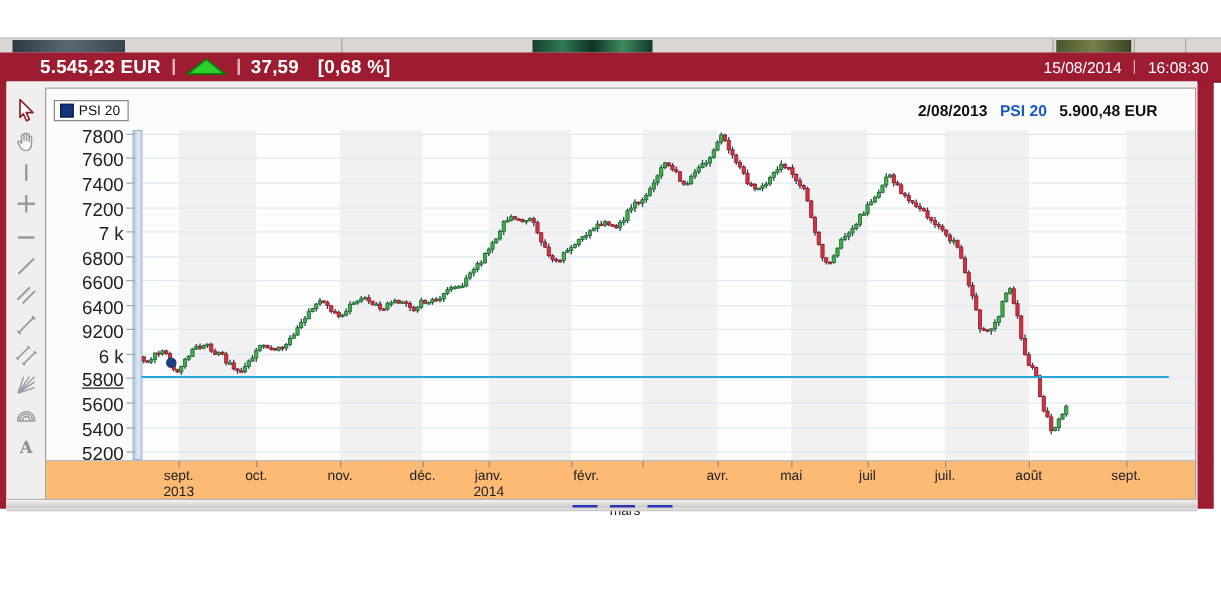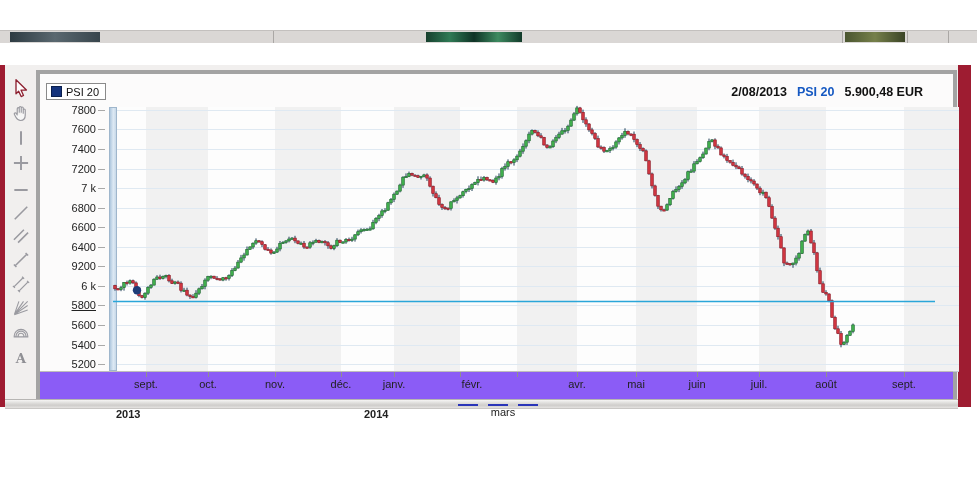--- a/index.html
+++ b/index.html
@@ -19,39 +19,39 @@
   .tb-right .tb-sep{height:11px;width:1px;}
   
   .side-border{position:absolute;top:65px;width:5px;height:342px;background:#9e1c31;}
   .side-border.right{width:13px;}
   .main-bg{position:absolute;left:5px;top:65px;width:953px;height:334px;background:#f1efee;}
   
   .toolbar{position:absolute;left:5px;top:68px;width:31px;height:330px;}
   .tool{position:absolute;left:3px;width:25px;height:23px;display:flex;align-items:center;justify-content:center;cursor:pointer;}
   .tool svg{display:block;}
   
-  .panel{position:absolute;left:36px;top:70px;width:921px;height:329px;background:#fcfbfb;border:4px solid #a3a3a3;box-sizing:border-box;}
+  .panel{position:absolute;left:36px;top:70px;width:921px;height:329px;background:#fcfbfb;border:1px solid #a3a3a3;box-sizing:border-box;}
   .legend{position:absolute;left:6px;top:9px;height:15px;padding:0 6px 0 4px;background:#fff;border:1px solid #8a8a8a;
           display:flex;align-items:center;gap:4px;font-size:11px;color:#111;}
   .legend-swatch{width:9px;height:9px;background:#14337c;border:1px solid #0a1f4e;}
   .tooltip{position:absolute;top:11px;right:30px;font-size:12.5px;font-weight:bold;color:#111;display:flex;gap:10px;}
   .tooltip .sym{color:#1659c2;}
   
   .plot{position:absolute;left:77px;top:33px;width:842px;height:264px;background:#fdfdfd;border-bottom:1px solid #c3ccd6;}
   .band{position:absolute;top:0;bottom:0;background:#f1f1f1;}
   .gridline{position:absolute;left:0;right:0;height:1px;background:#dfe9f2;}
   .yaxis-bar{position:absolute;left:69px;top:33px;width:8px;height:264px;
              background:linear-gradient(90deg,#aec7de,#dde9f4 55%,#c7d8e8);border:1px solid #9fb6cc;box-sizing:border-box;}
-  .ylab{position:absolute;right:857px;width:60px;text-align:right;font-size:11px;color:#222;}
+  .ylab{position:absolute;right:857px;width:60px;text-align:right;font-size:15px;color:#222;}
   .ydash{position:absolute;width:7px;height:1px;background:#a9a9a9;right:848px;}
   
-  .xaxis{position:absolute;left:0;right:0;top:297px;height:31px;background:#8b5cf6;border-top:1px solid #bfbdbb;}
+  .xaxis{position:absolute;left:0;right:0;top:297px;height:31px;background:#fdba74;border-top:1px solid #bfbdbb;}
   .xtick{position:absolute;top:0;width:1px;height:5px;background:#8f8f8f;}
   .xlab{position:absolute;top:6px;width:60px;margin-left:-30px;text-align:center;font-size:11px;color:#222;}
-  .xyear{position:absolute;top:36px;width:60px;margin-left:-30px;font-size:11px;color:#222;font-weight:bold;}
+  .xyear{position:absolute;top:19px;width:60px;margin-left:-30px;text-align:center;font-size:11px;color:#222;}
   
   .watermark{position:absolute;left:81px;top:252px;font-family:"DejaVu Serif",serif;font-weight:bold;
              font-size:27px;color:#9f141c;letter-spacing:-1px;line-height:1;}
   .watermark .apos{color:#f0a02c;font-size:29px;}
   
   .candle-svg{position:absolute;left:0;top:0;pointer-events:none;}
   
   .bottom-strip{position:absolute;left:5px;top:399px;width:953px;height:10px;
                 background:linear-gradient(#f5f4f3,#cfcdcb 65%,#e4e2e0);border-top:1px solid #b7b5b3;border-bottom:1px solid #c9c7c5;box-sizing:border-box;}
   .blue-dash{position:absolute;top:4px;width:20px;height:2px;background:#2a35b8;}
@@ -64,20 +64,39 @@
   <div class="top-strip" id="topStrip">
       <div class="frag" style="left: 10px; width: 90px; background: linear-gradient(90deg, rgb(46, 59, 66), rgb(90, 104, 112), rgb(56, 69, 76));"></div>
       <div class="frag" style="left: 426px; width: 96px; background: linear-gradient(90deg, rgb(23, 64, 46), rgb(47, 122, 85), rgb(15, 51, 38), rgb(61, 138, 96), rgb(18, 58, 42));"></div>
       <div class="frag" style="left: 845px; width: 60px; background: linear-gradient(90deg, rgb(74, 85, 48), rgb(118, 128, 74), rgb(58, 68, 38));"></div>
       <div class="strip-div" style="left: 273px;"></div>
       <div class="strip-div" style="left: 842px;"></div>
       <div class="strip-div" style="left: 907px;"></div>
       <div class="strip-div" style="left: 948px;"></div>
     </div>
 
+  <div class="title-bar">
+    <div class="tb-left">
+      <span class="tb-price">5.545,23 EUR</span>
+      <span class="tb-sep"></span>
+      <span style="display:flex;">
+        <svg width="32" height="15" viewBox="0 0 34 15">
+            <path d="M17 1 L33 13.5 H1 Z" fill="#2fd12f" stroke="#0e7a12" stroke-width="1.6"></path>
+          </svg>
+      </span>
+      <span class="tb-sep"></span>
+      <span class="tb-change">37,59</span>
+      <span class="tb-pct" style="margin-left:6px;">[0,68 %]</span>
+    </div>
+    <div class="tb-right">
+      <span>15/08/2014</span>
+      <span class="tb-sep"></span>
+      <span>16:08:30</span>
+    </div>
+  </div>
 
   <div class="main-bg"></div>
   <div class="side-border" style="left:0;"></div>
   <div class="side-border right" style="left:958px;"></div>
 
   <div class="toolbar">
     <div class="tool" style="top:8px;">
       <svg width="20" height="20" viewBox="0 0 24 24">
           <path d="M6 2 L18.5 14.5 L12 14.5 L15 21 L12.2 22.3 L9.2 15.8 L6 19 Z" fill="#fdfdfd" stroke="#8d2030" stroke-width="1.6" stroke-linejoin="round"></path>
         </svg>
@@ -220,21 +239,21 @@
         <div class="xyear" style="left: 354px;">2014</div>
         <div class="xtick" style="left: 420px;"></div>
         <div class="xlab" style="left: 432px;">févr.</div>
         <div class="xtick" style="left: 477px;"></div>
         <div class="xlab" style="left: 463px; margin-top: 28px;">mars</div>
         <div class="xtick" style="left: 537px;"></div>
         <div class="xlab" style="left: 537px;">avr.</div>
         <div class="xtick" style="left: 596px;"></div>
         <div class="xlab" style="left: 596px;">mai</div>
         <div class="xtick" style="left: 657px;"></div>
-        <div class="xlab" style="left: 657px;">juin</div>
+        <div class="xlab" style="left: 657px;">juil</div>
         <div class="xtick" style="left: 719px;"></div>
         <div class="xlab" style="left: 719px;">juil.</div>
         <div class="xtick" style="left: 786px;"></div>
         <div class="xlab" style="left: 786px;">août</div>
         <div class="xtick" style="left: 864px;"></div>
         <div class="xlab" style="left: 864px;">sept.</div>
       </div>
 
   </div>
 

